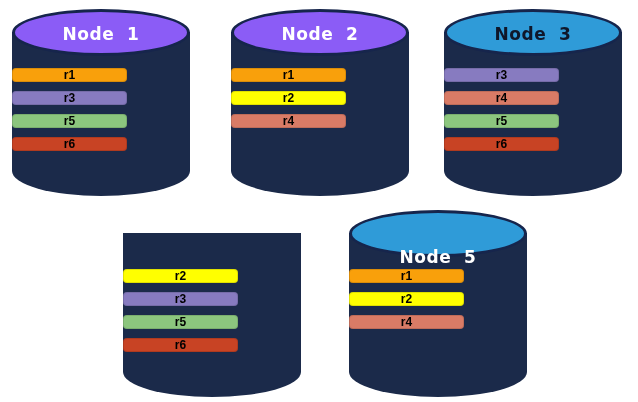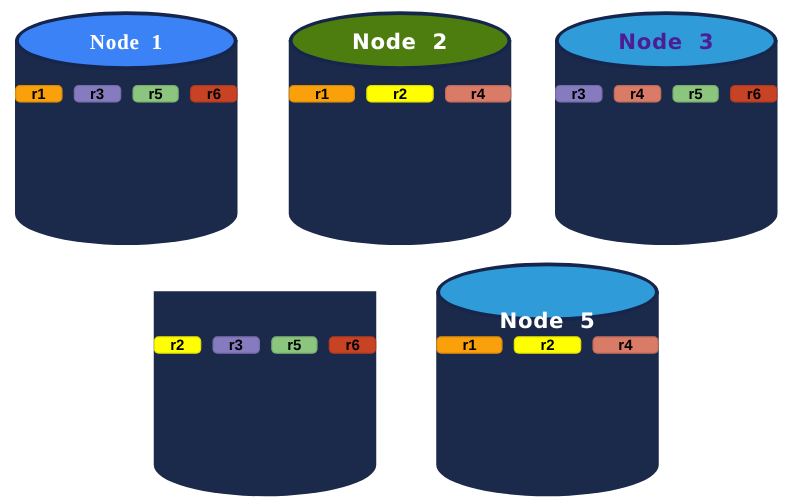--- a/index.html
+++ b/index.html
@@ -51,21 +51,21 @@
     font-weight: bold;
     white-space: pre;
     letter-spacing: 0.5px;
     transform: translateY(1px);
   }
   .bars {
     position: absolute;
     left: 0; right: 0;
     top: 59px;
     display: flex;
-    flex-direction: row;
+    flex-direction: column;
     align-items: flex-start;
     gap: 9px;
   }
   .bar {
     width: 115px;
     height: 14px;
     border-radius: 4px;
     display: flex;
     align-items: center;
     justify-content: center;
@@ -77,21 +77,21 @@
     font-weight: bold;
     line-height: 14px;
   }
 </style>
 </head>
 <body>
 
 <div class="canvas" id="canvas">
   <div class="cylinder pos-0">
     <div class="cyl-body" style="background: rgb(27, 42, 74);"></div>
-    <div class="cyl-top" style="background: #3b82f6; border-color: rgb(22, 37, 76); font-family: Liberation Serif, serif;">
+    <div class="cyl-top" style="background: #8b5cf6; border-color: rgb(22, 37, 76);">
       <span class="cyl-title" style="color: rgb(255, 255, 255);">Node  1</span>
     </div>
     <div class="bars">
   <div class="bar" style="background: rgb(249, 160, 11);">
     <span class="bar-label" style="color: rgb(0, 0, 0);">r1</span>
   </div>
 
   <div class="bar" style="background: rgb(135, 123, 192);">
     <span class="bar-label" style="color: rgb(0, 0, 0);">r3</span>
   </div>
@@ -101,42 +101,42 @@
   </div>
 
   <div class="bar" style="background: rgb(200, 67, 36);">
     <span class="bar-label" style="color: rgb(0, 0, 0);">r6</span>
   </div>
 </div>
   </div>
 
   <div class="cylinder pos-1">
     <div class="cyl-body" style="background: rgb(27, 42, 74);"></div>
-    <div class="cyl-top" style="background: #4d7c0f; border-color: rgb(22, 37, 76);">
+    <div class="cyl-top" style="background: #8b5cf6; border-color: rgb(22, 37, 76);">
       <span class="cyl-title" style="color: rgb(255, 255, 255);">Node  2</span>
     </div>
     <div class="bars">
   <div class="bar" style="background: rgb(249, 160, 11);">
     <span class="bar-label" style="color: rgb(0, 0, 0);">r1</span>
   </div>
 
   <div class="bar" style="background: rgb(255, 255, 0);">
     <span class="bar-label" style="color: rgb(0, 0, 0);">r2</span>
   </div>
 
   <div class="bar" style="background: rgb(217, 123, 102);">
     <span class="bar-label" style="color: rgb(0, 0, 0);">r4</span>
   </div>
 </div>
   </div>
 
   <div class="cylinder pos-2">
     <div class="cyl-body" style="background: rgb(27, 42, 74);"></div>
     <div class="cyl-top" style="background: rgb(47, 155, 216); border-color: rgb(22, 37, 76);">
-      <span class="cyl-title" style="color: #4c1d95;">Node  3</span>
+      <span class="cyl-title" style="color: #0f172a;">Node  3</span>
     </div>
     <div class="bars">
   <div class="bar" style="background: rgb(135, 123, 192);">
     <span class="bar-label" style="color: rgb(0, 0, 0);">r3</span>
   </div>
 
   <div class="bar" style="background: rgb(217, 123, 102);">
     <span class="bar-label" style="color: rgb(0, 0, 0);">r4</span>
   </div>
 

